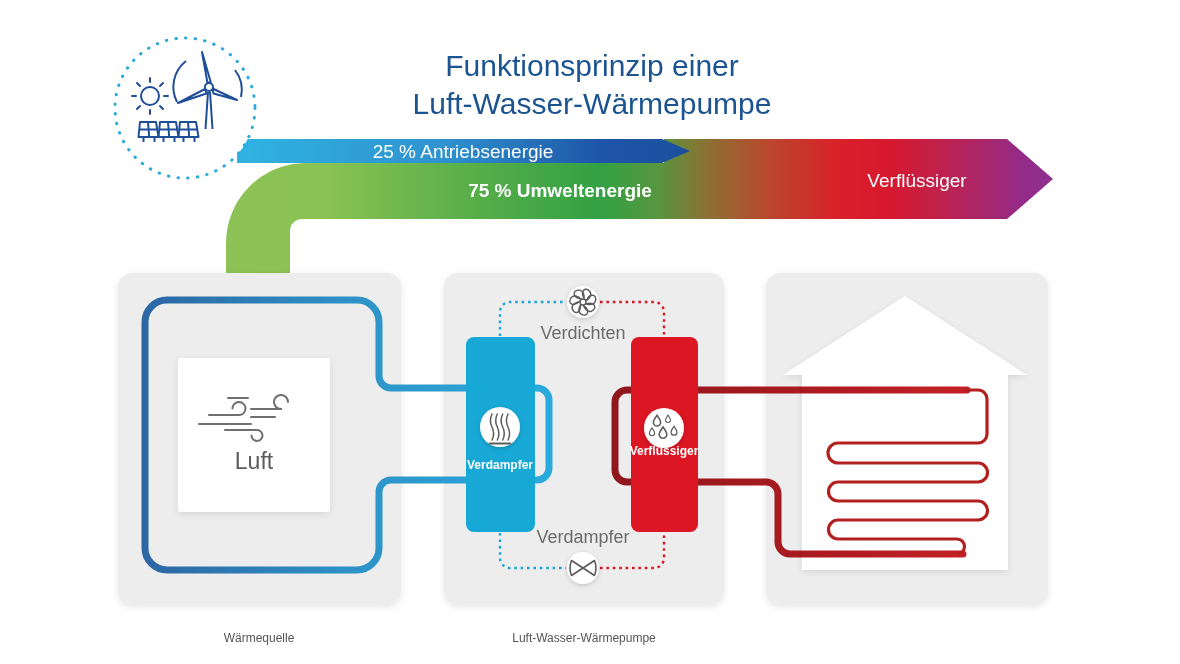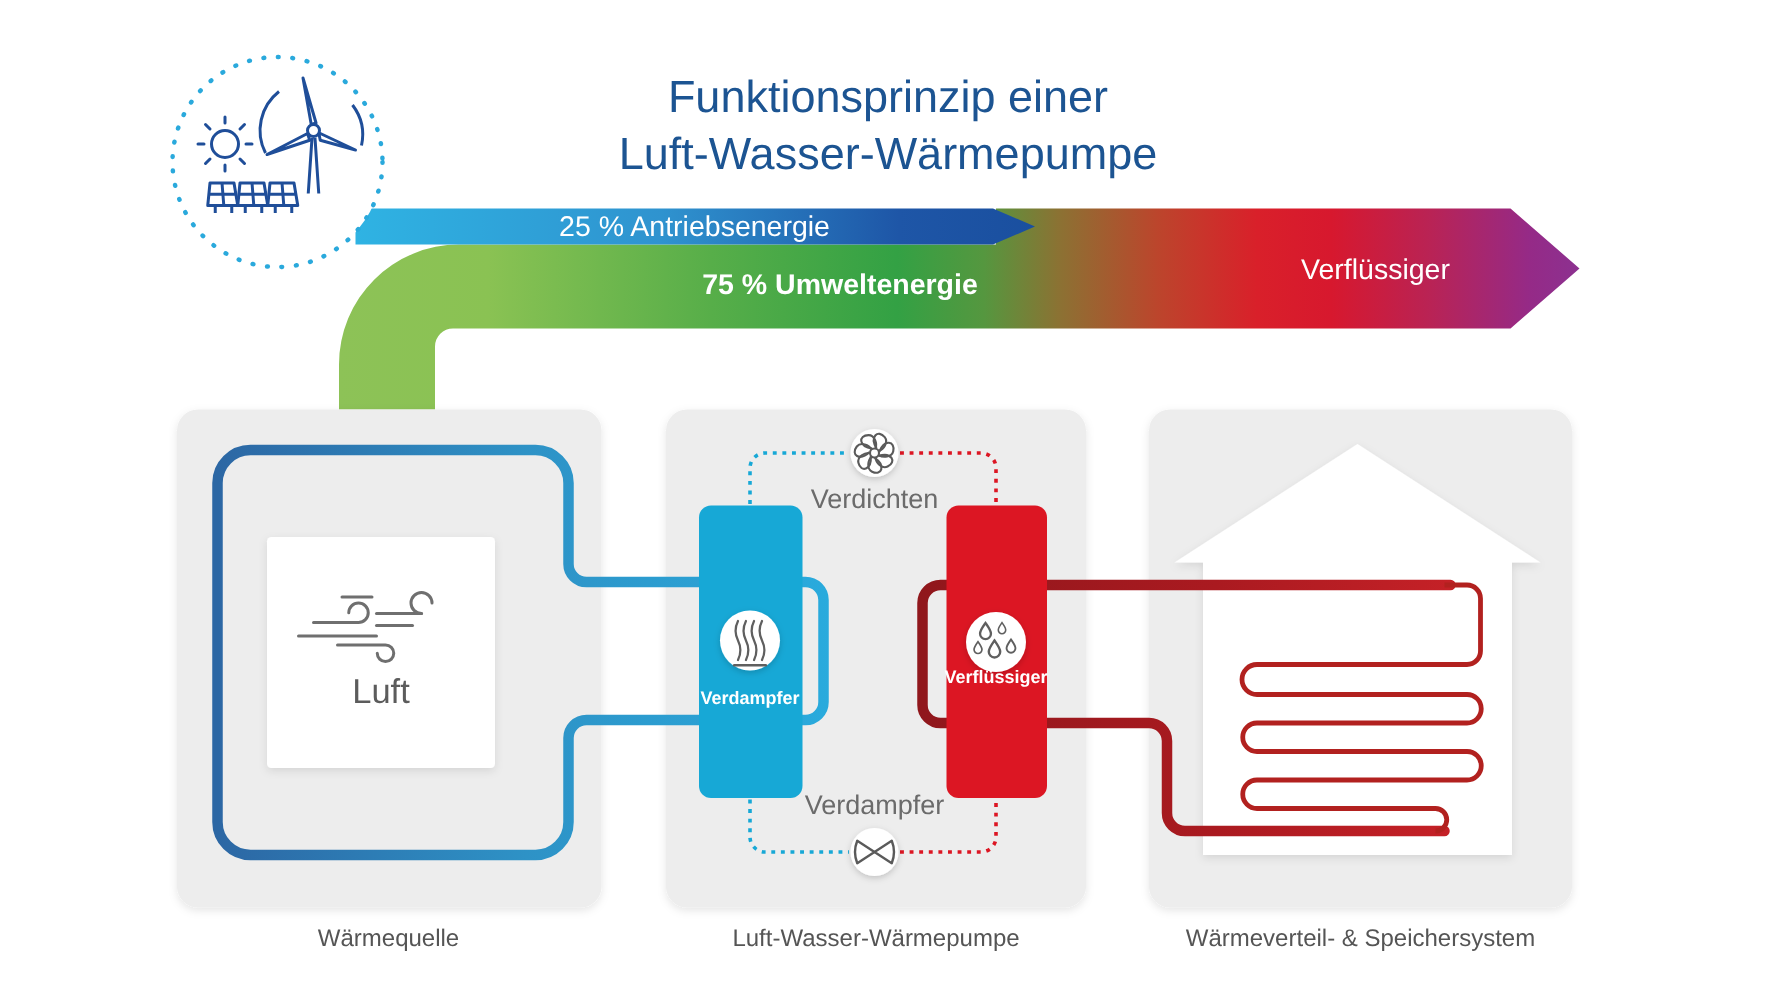--- a/index.html
+++ b/index.html
@@ -2,21 +2,21 @@
 <html style="--title-blue: #1c5492; --icon-blue: #1f4e99; --box-gray: #ededed; --caption-gray: #555555; --cyan: #17a8d6; --red: #dc1623; --band-green: #8bc152; --band-red: #d9202a; --band-purple: #8c3190; --drive-blue: #1a4f9f; --pipe-blue-dark: #2c67a4; --pipe-red-dark: #90171c;"><head>
 <meta charset="utf-8">
 <style>
   html,body{margin:0;padding:0;background:#fff;}
   .stage{position:relative;width:1180px;height:664px;background:#fff;overflow:hidden;
          font-family:"Liberation Sans",sans-serif;}
   svg{position:absolute;left:0;top:0;}
   .lbl{position:absolute;transform:translate(-50%,-50%);white-space:nowrap;line-height:1.15;}
   .t-title{color:var(--title-blue,#1c5492);font-size:30px;text-align:center;}
   .t-band{color:#ffffff;font-size:19px;}
-  .t-caption{color:var(--caption-gray,#555555);font-size:16px;}
+  .t-caption{color:var(--caption-gray,#555555);font-size:12px;margin-top:12px;}
   .t-block{color:#ffffff;font-size:12px;font-weight:bold;}
   .t-step{color:#6b6b6b;font-size:18px;}
   .t-luft{color:#5c5c5c;font-size:23px;}
   .gray-box{fill:var(--box-gray,#ededed);}
   .white-fill{fill:#ffffff;}
   .cyan-block{fill:var(--cyan,#17a8d6);}
   .red-block{fill:var(--red,#dc1623);}
   .dot-cyan{stroke:var(--cyan,#17a8d6);}
   .dot-red{stroke:var(--red,#dc1623);}
   .blue-icon{stroke:var(--icon-blue,#1f4e99);}
@@ -196,15 +196,14 @@
 
 <div class="lbl t-luft" style="left:254px;top:461px;">Luft</div>
 
 <div class="lbl t-step" style="left:583px;top:333px;">Verdichten</div>
 <div class="lbl t-step" style="left:583px;top:537px;">Verdampfer</div>
 <div class="lbl t-block" style="left:500px;top:466px;">Verdampfer</div>
 <div class="lbl t-block" style="left:664px;top:452px;">Verflüssiger</div>
 
 <div class="lbl t-caption" style="left:259px;top:627px;">Wärmequelle</div>
 <div class="lbl t-caption" style="left:584px;top:627px;">Luft-Wasser-Wärmepumpe</div>
-<div class="lbl t-caption" style="left:907px;top:627px;">Wärmeverteil- &amp; Speichersystem</div>
 
 </div>
 
 </body></html>

